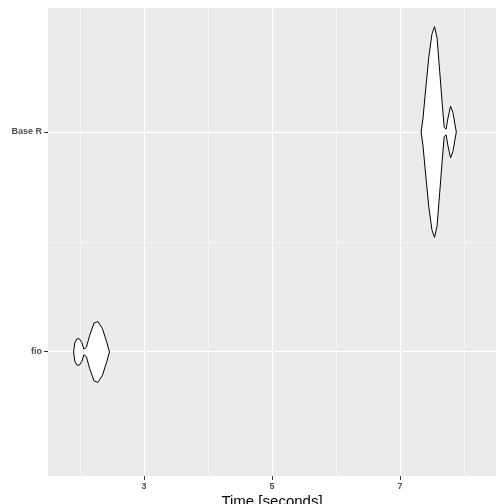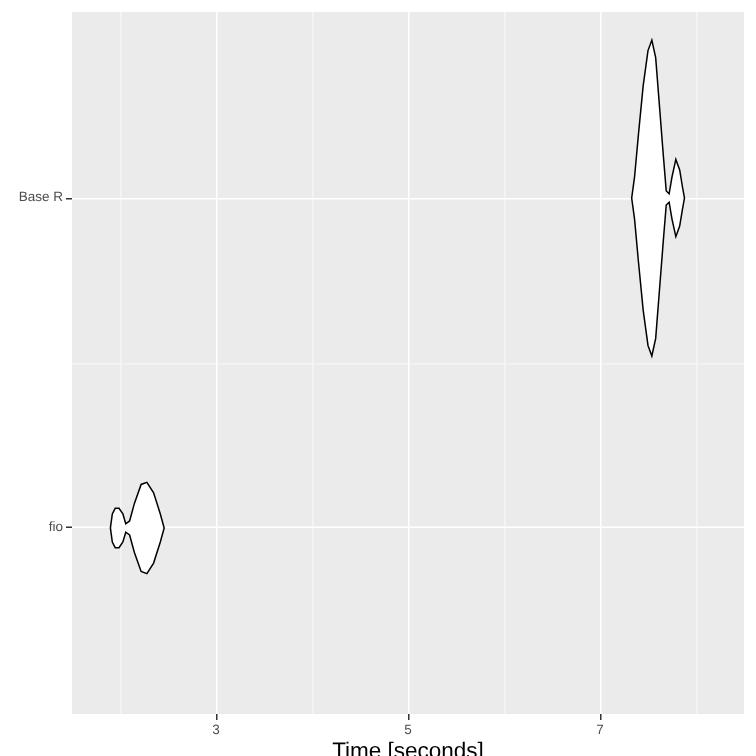--- a/index.html
+++ b/index.html
@@ -19,20 +19,21 @@
     background: #ffffff;
   }
   .gridline-minor {
     position: absolute;
     background: #f5f5f5;
   }
   .axis-text {
     position: absolute;
     font-size: 9px;
     color: #4d4d4d;
+    font-weight: bold;
   }
   .axis-title {
     position: absolute;
     font-size: 15px;
     color: #000000;
     text-align: center;
   }
   .tick {
     position: absolute;
     background: #333333;

